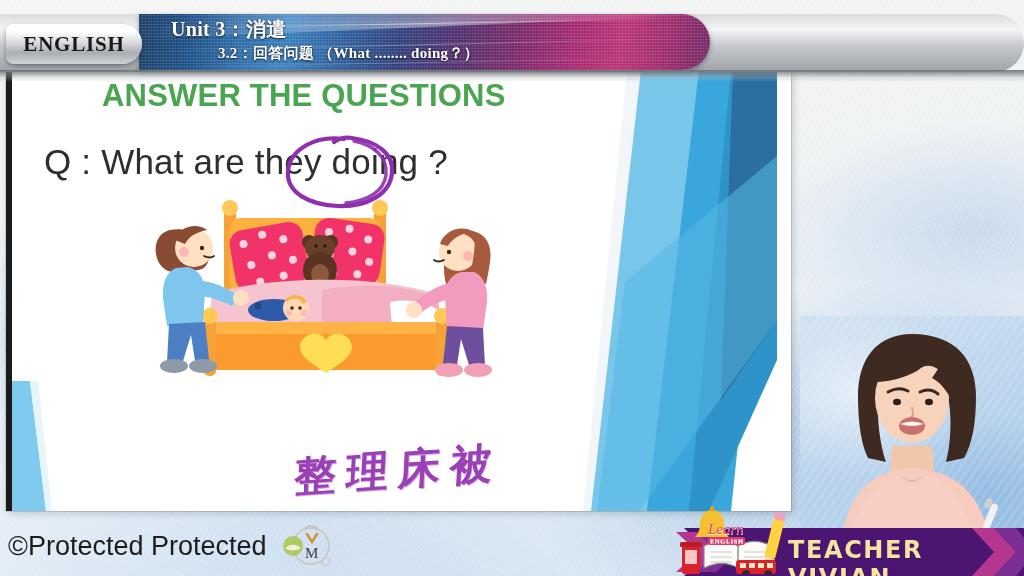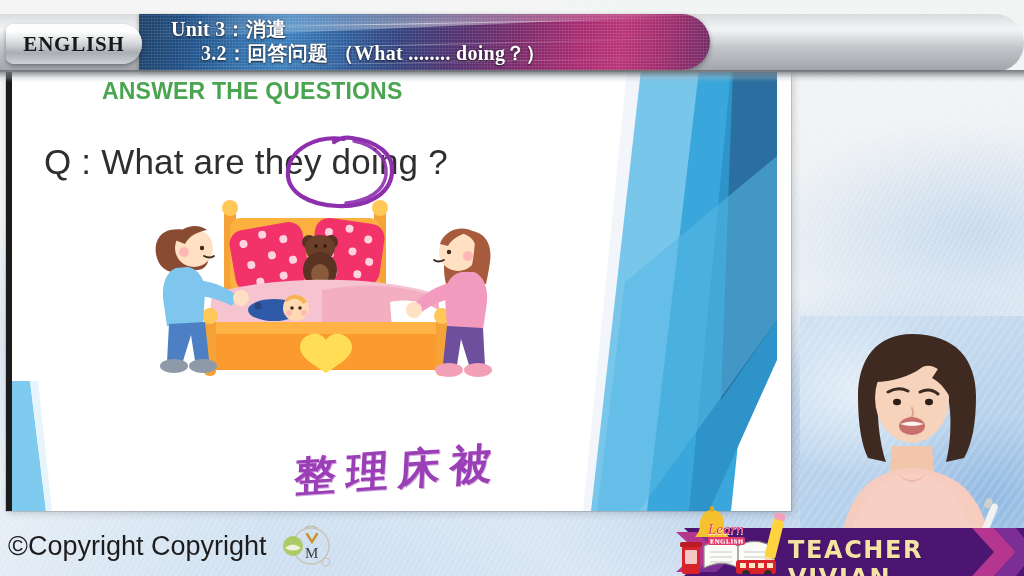--- a/index.html
+++ b/index.html
@@ -81,21 +81,21 @@
   .banner-text {
     position: relative; z-index: 4;
     padding: 3px 0 0 26px;
     font-family: "Liberation Serif", serif;
     color: #ffffff;
     font-weight: 700;
     text-shadow: 0 1px 2px rgba(0,0,0,.6), 0 0 3px rgba(0,0,0,.35);
     letter-spacing: .3px;
   }
   .banner-line1 { font-size: 20px; line-height: 24px; padding-left: 6px; }
-  .banner-line2 { font-size: 20px; line-height: 25px; padding-left: 36px; }
+  .banner-line2 { font-size: 15px; line-height: 25px; padding-left: 53px; }
 
   .english-pill {
     position: absolute; left: 6px; top: 12px; width: 136px; height: 40px;
     border-radius: 8px 22px 22px 8px;
     background: linear-gradient(180deg,#fbfcfc 0%, #ffffff 18%, #d3d6d9 50%, #a9aeb3 72%, #cfd3d6 100%);
     box-shadow: 0 2px 4px rgba(0,0,0,.35), inset 0 1px 0 #fff;
     display: flex; align-items: center; justify-content: center;
     z-index: 6;
   }
   .english-pill span {
@@ -124,21 +124,21 @@
   
   .geo { position:absolute; right:0; top:0; width:210px; height:441px; }
   .geo svg { display:block; }
 
   
   .left-wedge { position:absolute; left:6px; bottom:0; width:40px; height:130px; }
 
   
   .slide-title {
     position: absolute; left: 96px; top: 8px;
-    font-size: 23px; font-weight: 700; letter-spacing: .2px;
+    font-size: 31px; font-weight: 700; letter-spacing: .2px;
     color: #4aa551;
     font-family: "Liberation Sans", sans-serif;
   }
   .question {
     position: absolute; left: 38px; top: 72px;
     font-size: 35px; color: #2e2e2e; letter-spacing: .2px;
     white-space: nowrap;
   }
   .ink-circle {
     position: absolute; left: 276px; top: 63px; width: 120px; height: 76px;
@@ -381,21 +381,21 @@
           <ellipse cx="303" cy="180" rx="14" ry="7" fill="#f2a0b8"></ellipse>
         </g>
       </svg>
     </div>
 
     <div class="hanzi">整理床被</div>
 
   </div>
 
   <div class="copyright">
-    <span>©Copyright Copyright</span>
+    <span>©Protected Protected</span>
     <span class="ym-logo">
       <svg width="56" height="44" viewBox="0 0 56 44">
         <circle cx="34" cy="22" r="18" fill="none" stroke="#c9c4b6" stroke-width="1.4"></circle>
         <circle cx="16" cy="22" r="10" fill="#a8c74e" opacity=".85"></circle>
         <path d="M8 24 q8 -7 16 0 q-8 5 -16 0z" fill="#eef3e0"></path>
         <path d="M30 10 l5 8 l5 -8" stroke="#c9932c" stroke-width="2.4" fill="none" stroke-linecap="round"></path>
         <text x="28" y="34" font-family="Liberation Serif, serif" font-size="15" fill="#3b3b3b">M</text>
         <path d="M28 4 q6 -4 12 0" stroke="#b9b3a4" stroke-width="1.2" fill="none"></path>
         <circle cx="49" cy="38" r="4" fill="none" stroke="#c9c4b6" stroke-width="1"></circle>
       </svg>

